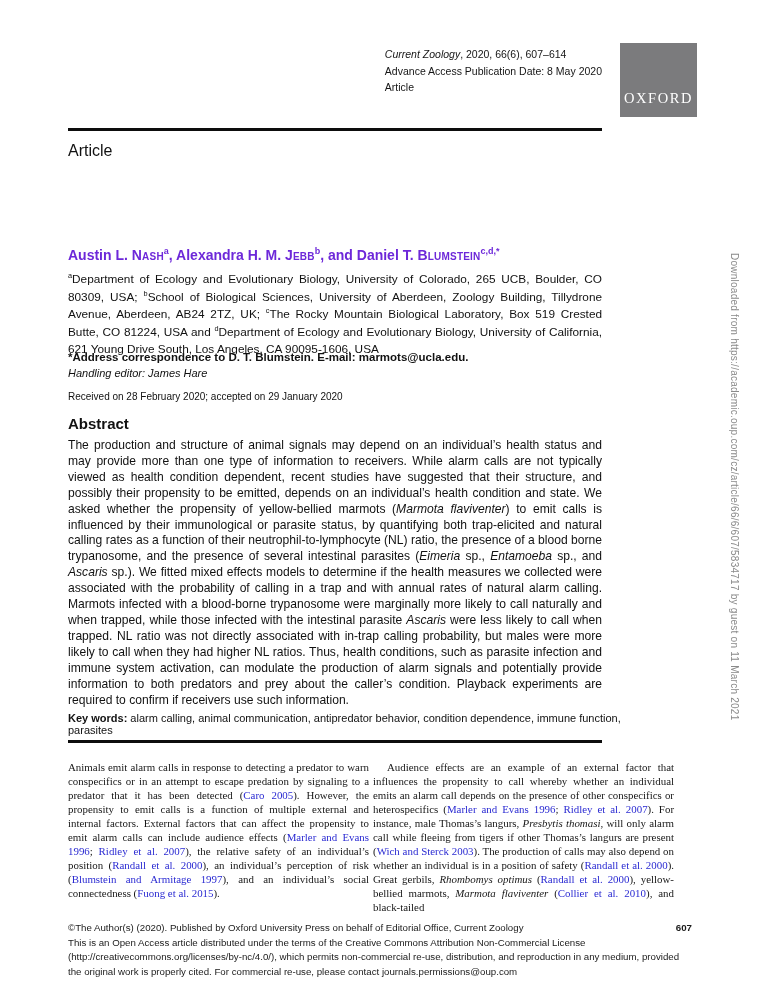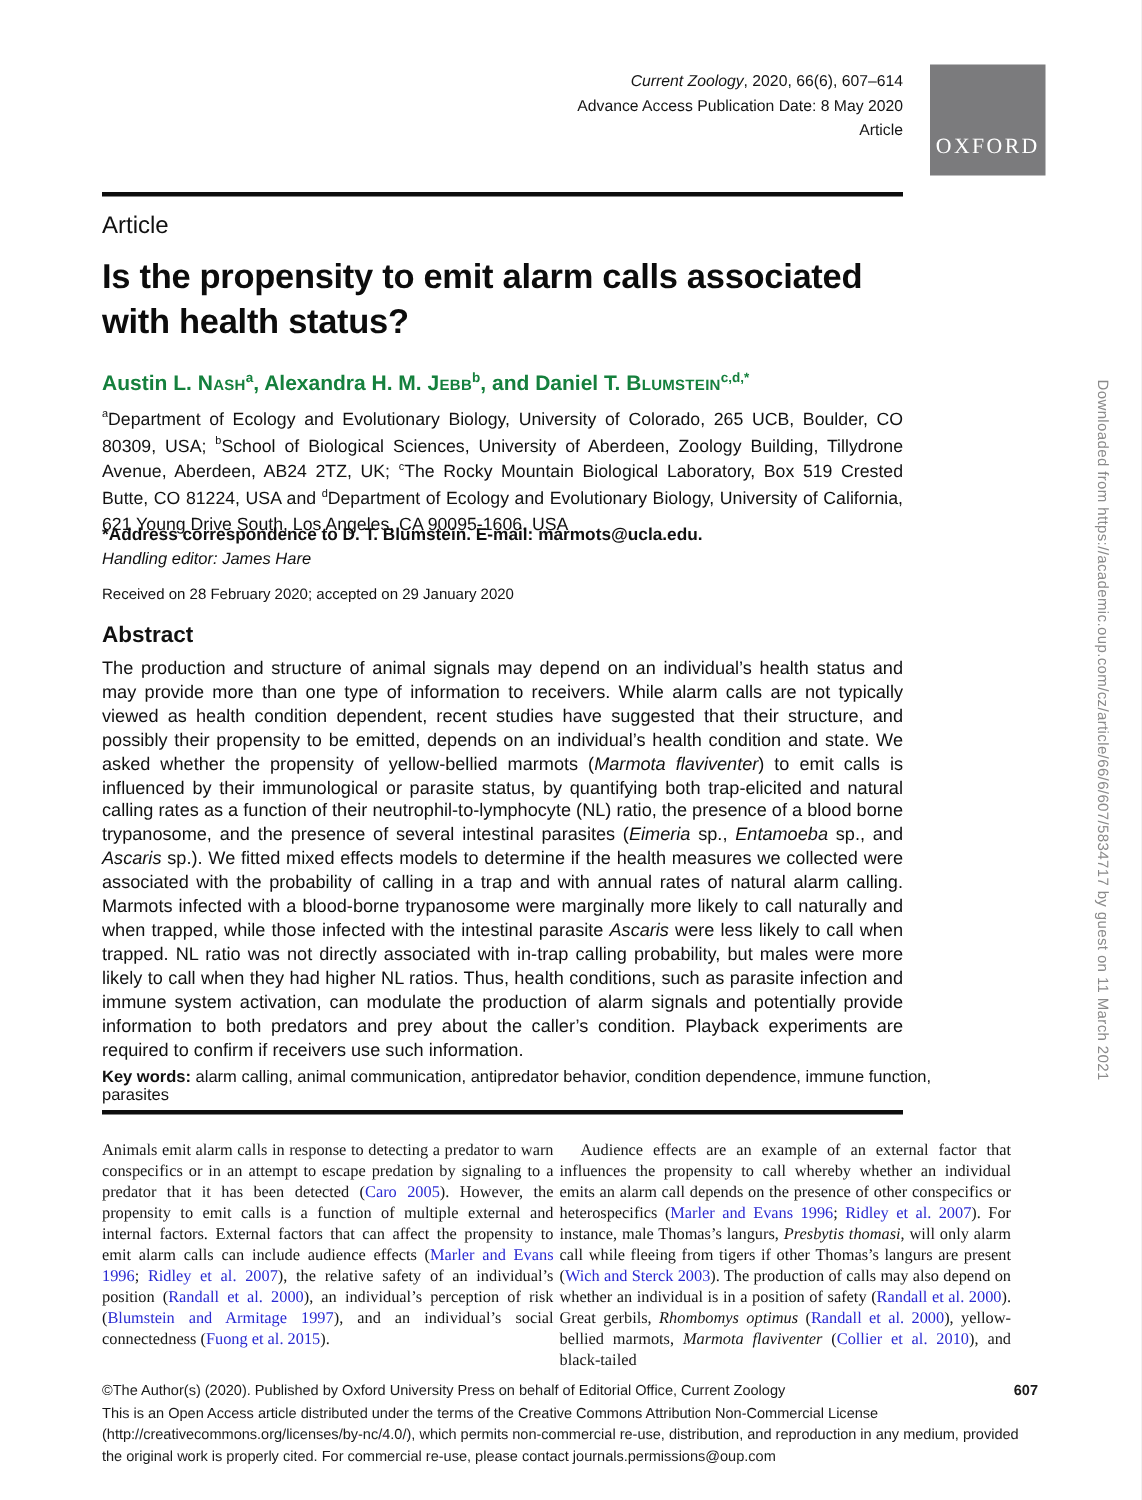--- a/index.html
+++ b/index.html
@@ -14,41 +14,41 @@
   
   .sidebar-note{
     position:absolute;left:740px;top:253px;
     transform:rotate(90deg);transform-origin:0 0;
     font-size:10px;line-height:12px;color:#8a8a8a;
     white-space:nowrap;letter-spacing:0.25px;
   }
 
   
   .mast-text{
-    position:absolute;top:46px;right:159px;text-align:right;
+    position:absolute;top:46px;right:159px;text-align:left;
     font-size:10.5px;line-height:16.5px;color:#151515;
   }
   .oup-logo{
     position:absolute;left:620px;top:43px;width:77px;height:74px;
     background:#7b7b7d;color:#fff;
     display:flex;align-items:flex-end;justify-content:center;
     padding-bottom:10px;box-sizing:border-box;
     font-family:"Liberation Serif",serif;font-size:14.5px;letter-spacing:1.6px;
   }
 
   .rule{position:absolute;background:#0d0d0d;height:3px;}
   .rule-top{left:68px;top:128px;width:534px;}
   .rule-mid{left:68px;top:740px;width:534px;}
 
   .section-label{position:absolute;left:68px;top:142px;font-size:16px;font-weight:normal;margin:0;}
   .title{
     position:absolute;left:68px;top:169px;width:560px;margin:0;
     font-size:23px;line-height:30px;font-weight:bold;letter-spacing:-0.2px;color:#0c0c0c;
   }
-  .authors{position:absolute;left:68px;top:247px;margin:0;font-size:14px;font-weight:bold;color:#15803d;}
+  .authors{position:absolute;left:68px;top:247px;margin:0;font-size:14px;font-weight:bold;color:#6d28d9;}
   .authors sup{font-size:9px;}
   .smallcaps{font-variant:small-caps;letter-spacing:0.2px;}
 
   .affiliations{
     position:absolute;left:68px;top:271px;width:534px;margin:0;
     font-size:11.8px;line-height:17.5px;text-align:justify;
   }
   .correspondence{position:absolute;left:68px;top:351px;margin:0;font-size:11.5px;font-weight:bold;}
   .editor{position:absolute;left:68px;top:367px;margin:0;font-size:11px;font-style:italic;}
   .received{position:absolute;left:68px;top:391px;margin:0;font-size:10px;}
@@ -96,21 +96,20 @@
   </div>
 
   <div class="oup-logo">
     <span>OXFORD</span>
   </div>
 
   <div class="rule rule-top"></div>
 
   <h3 class="section-label">Article</h3>
 
-  <h1 class="title"><span>Is the propensity to emit alarm calls associated</span><br><span>with health status?</span></h1>
 
   <p class="authors"><span><span></span><span>Austin L. </span><span class="smallcaps">Nash</span><sup>a</sup></span><span><span>, </span><span>Alexandra H. M. </span><span class="smallcaps">Jebb</span><sup>b</sup></span><span><span>, and </span><span>Daniel T. </span><span class="smallcaps">Blumstein</span><sup>c,d,*</sup></span></p>
 
   <p class="affiliations"><sup>a</sup><span>Department of Ecology and Evolutionary Biology, University of Colorado, 265 UCB, Boulder, CO 80309, USA; </span><sup>b</sup><span>School of Biological Sciences, University of Aberdeen, Zoology Building, Tillydrone Avenue, Aberdeen, AB24 2TZ, UK; </span><sup>c</sup><span>The Rocky Mountain Biological Laboratory, Box 519 Crested Butte, CO 81224, USA and </span><sup>d</sup><span>Department of Ecology and Evolutionary Biology, University of California, 621 Young Drive South, Los Angeles, CA 90095-1606, USA</span></p>
 
   <p class="correspondence">*Address correspondence to D. T. Blumstein. E-mail: marmots@ucla.edu.</p>
   <p class="editor">Handling editor: James Hare</p>
   <p class="received">Received on 28 February 2020; accepted on 29 January 2020</p>
 
   <h2 class="abstract-heading">Abstract</h2>

